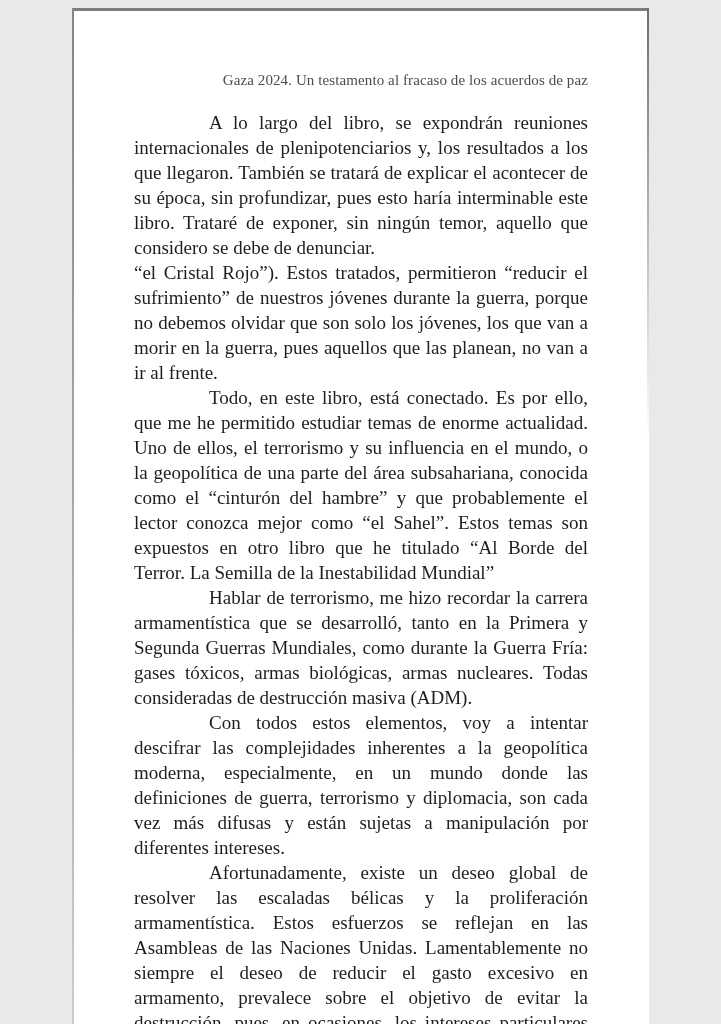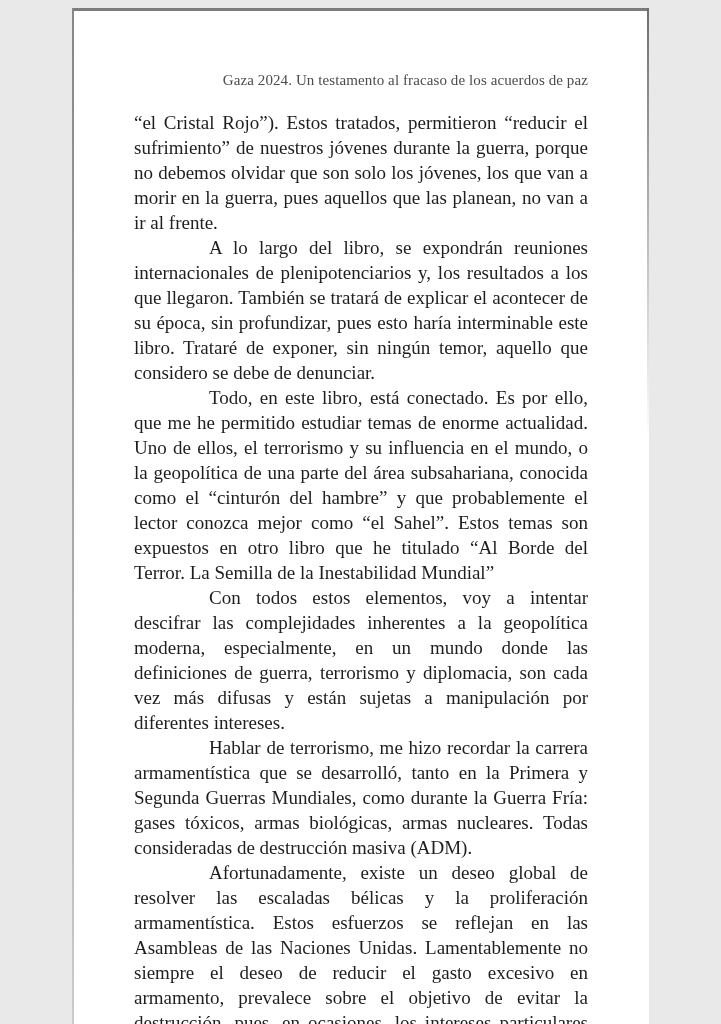--- a/index.html
+++ b/index.html
@@ -56,20 +56,20 @@
 
 <div class="page">
   <div class="edge edge-top"></div>
   <div class="edge edge-left"></div>
   <div class="edge edge-right"></div>
   <div class="edge edge-bottom"></div>
 
   <header class="running-header">Gaza 2024. Un testamento al fracaso de los acuerdos de paz</header>
 
   <main class="page-body" id="body-container">
+      <p class="para indent"><span>A lo largo del libro, se expondrán reuniones internacionales de plenipotenciarios y, los resultados a los que llegaron. También se tratará de explicar el acontecer de su época, sin profundizar, pues esto haría interminable este libro. Trataré de exponer, sin ningún temor, aquello que considero se debe de denunciar.</span></p>
       <p class="para"><span>“el Cristal Rojo”). Estos tratados, permitieron “reducir el sufrimiento” de nuestros jóvenes durante la guerra, porque no debemos olvidar que son solo los jóvenes, los que van a morir en la guerra, pues aquellos que las planean, no van a ir al frente.</span></p>
-      <p class="para indent"><span>A lo largo del libro, se expondrán reuniones internacionales de plenipotenciarios y, los resultados a los que llegaron. También se tratará de explicar el acontecer de su época, sin profundizar, pues esto haría interminable este libro. Trataré de exponer, sin ningún temor, aquello que considero se debe de denunciar.</span></p>
       <p class="para indent"><span>Todo, en este libro, está conectado. Es por ello, que me he permitido estudiar temas de enorme actualidad. Uno de ellos, el terrorismo y su influencia en el mundo, o la geopolítica de una parte del área subsahariana, conocida como el “cinturón del hambre” y que probablemente el lector conozca mejor como “el Sahel”. Estos temas son expuestos en otro libro que he titulado </span><strong>“Al Borde del Terror. La Semilla de la Inestabilidad Mundial”</strong></p>
+      <p class="para indent"><span>Hablar de terrorismo, me hizo recordar la carrera armamentística que se desarrolló, tanto en la Primera y Segunda Guerras Mundiales, como durante la Guerra Fría: gases tóxicos, armas biológicas, armas nucleares. Todas consideradas de destrucción masiva (ADM).</span></p>
       <p class="para indent"><span>Con todos estos elementos, voy a intentar descifrar las complejidades inherentes a la geopolítica moderna, especialmente, en un mundo donde las definiciones de guerra, terrorismo y diplomacia, son cada vez más difusas y están sujetas a manipulación por diferentes intereses.</span></p>
-      <p class="para indent"><span>Hablar de terrorismo, me hizo recordar la carrera armamentística que se desarrolló, tanto en la Primera y Segunda Guerras Mundiales, como durante la Guerra Fría: gases tóxicos, armas biológicas, armas nucleares. Todas consideradas de destrucción masiva (ADM).</span></p>
       <p class="para indent"><span>Afortunadamente, existe un deseo global de resolver las escaladas bélicas y la proliferación armamentística. Estos esfuerzos se reflejan en las Asambleas de las Naciones Unidas. Lamentablemente no siempre el deseo de reducir el gasto excesivo en armamento, prevalece sobre el objetivo de evitar la destrucción, pues, en ocasiones, los intereses particulares pueden estar por encima del bien común.</span></p>
     </main>
 </div>
 
 </body></html>

